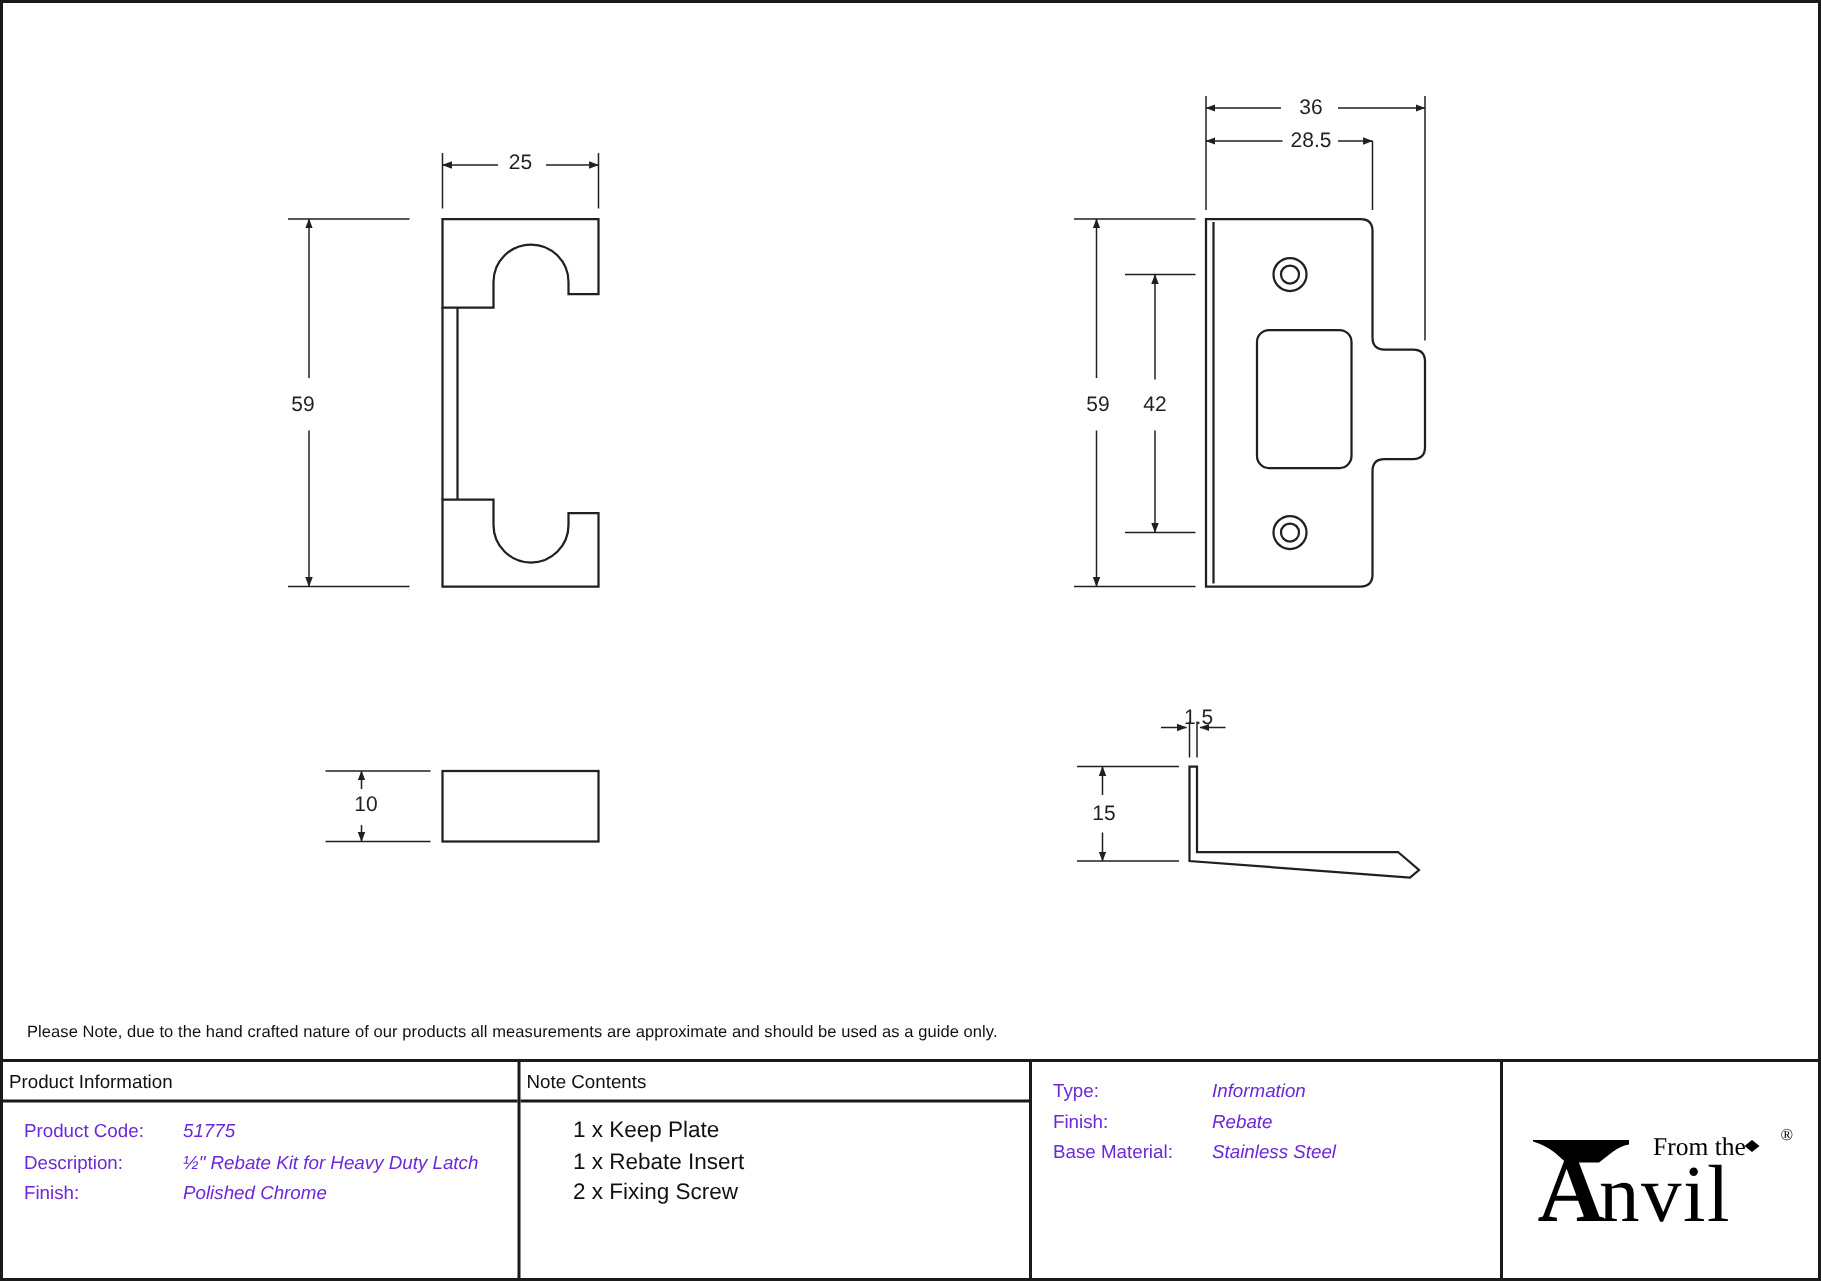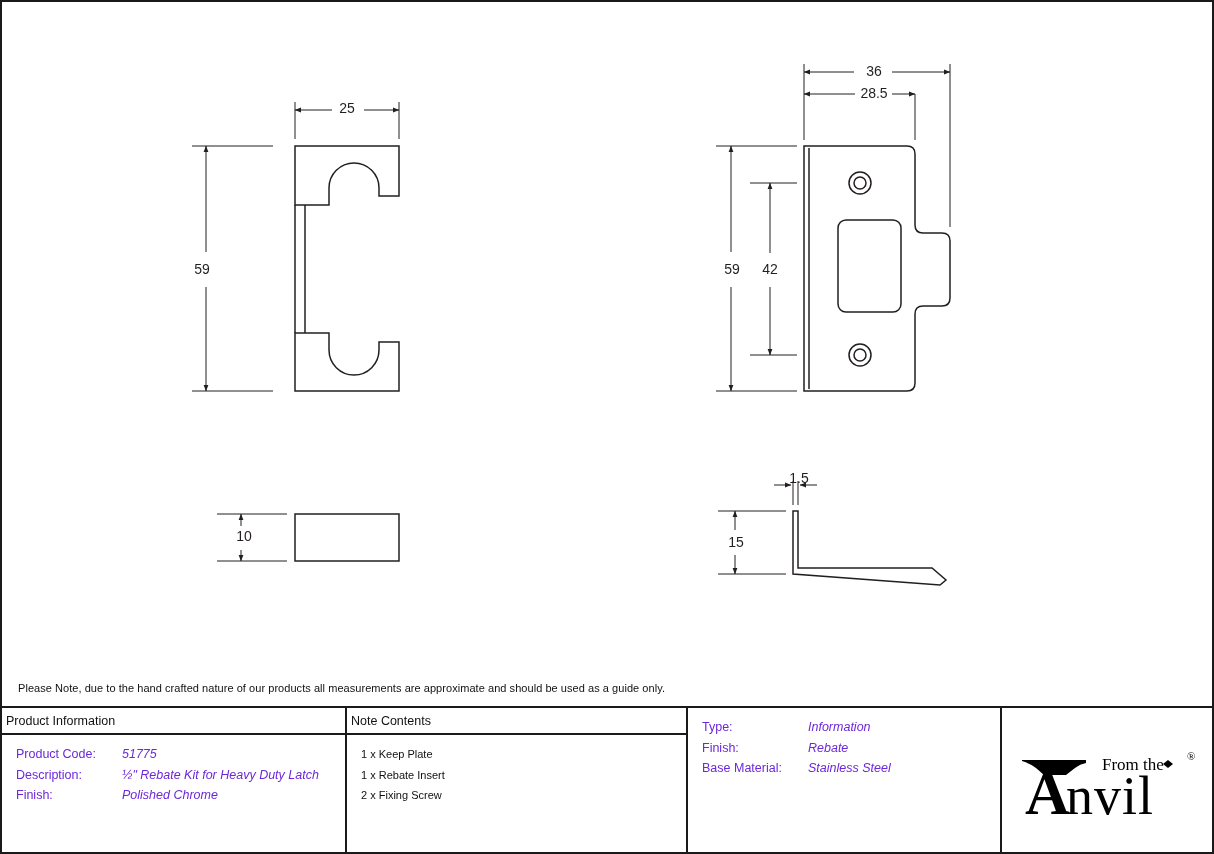--- a/index.html
+++ b/index.html
@@ -80,24 +80,25 @@
   .spec-line {
     display: flex;
     font-size: 12.5px;
     line-height: 20.5px;
     color: #6d28d9;
     white-space: nowrap;
   }
   .spec-label { flex: 0 0 auto; }
   .spec-value { flex: 0 0 auto; font-style: italic; }
   .simple-line {
-    font-size: 11px;
+    font-size: 15px;
     line-height: 20.5px;
     color: #111;
     white-space: nowrap;
+    margin-left: 21px;
   }
   #col-product { width: 345px; }
   #col-product .spec-label { width: 106px; }
   #col-pack { width: 341px; }
   #col-fixing { width: 314px; }
   #col-fixing .spec-label { width: 106px; }
   #col-logo {
     width: 210px;
     display: flex;
     align-items: center;

